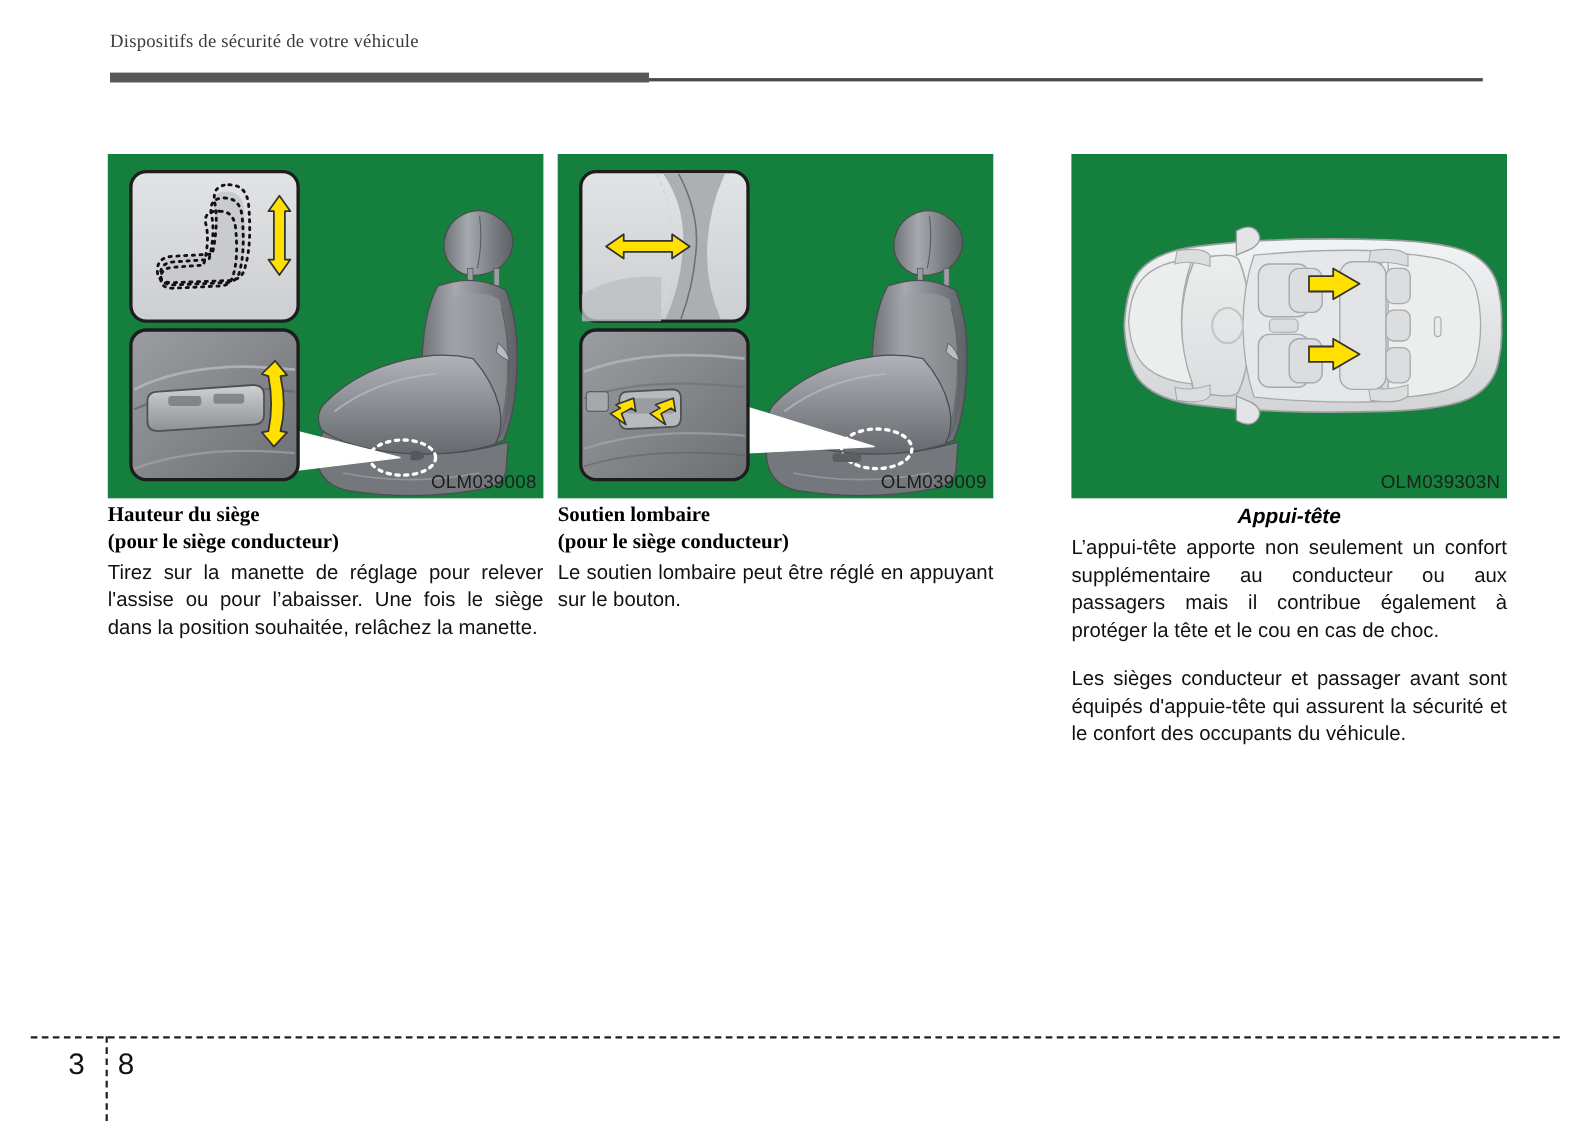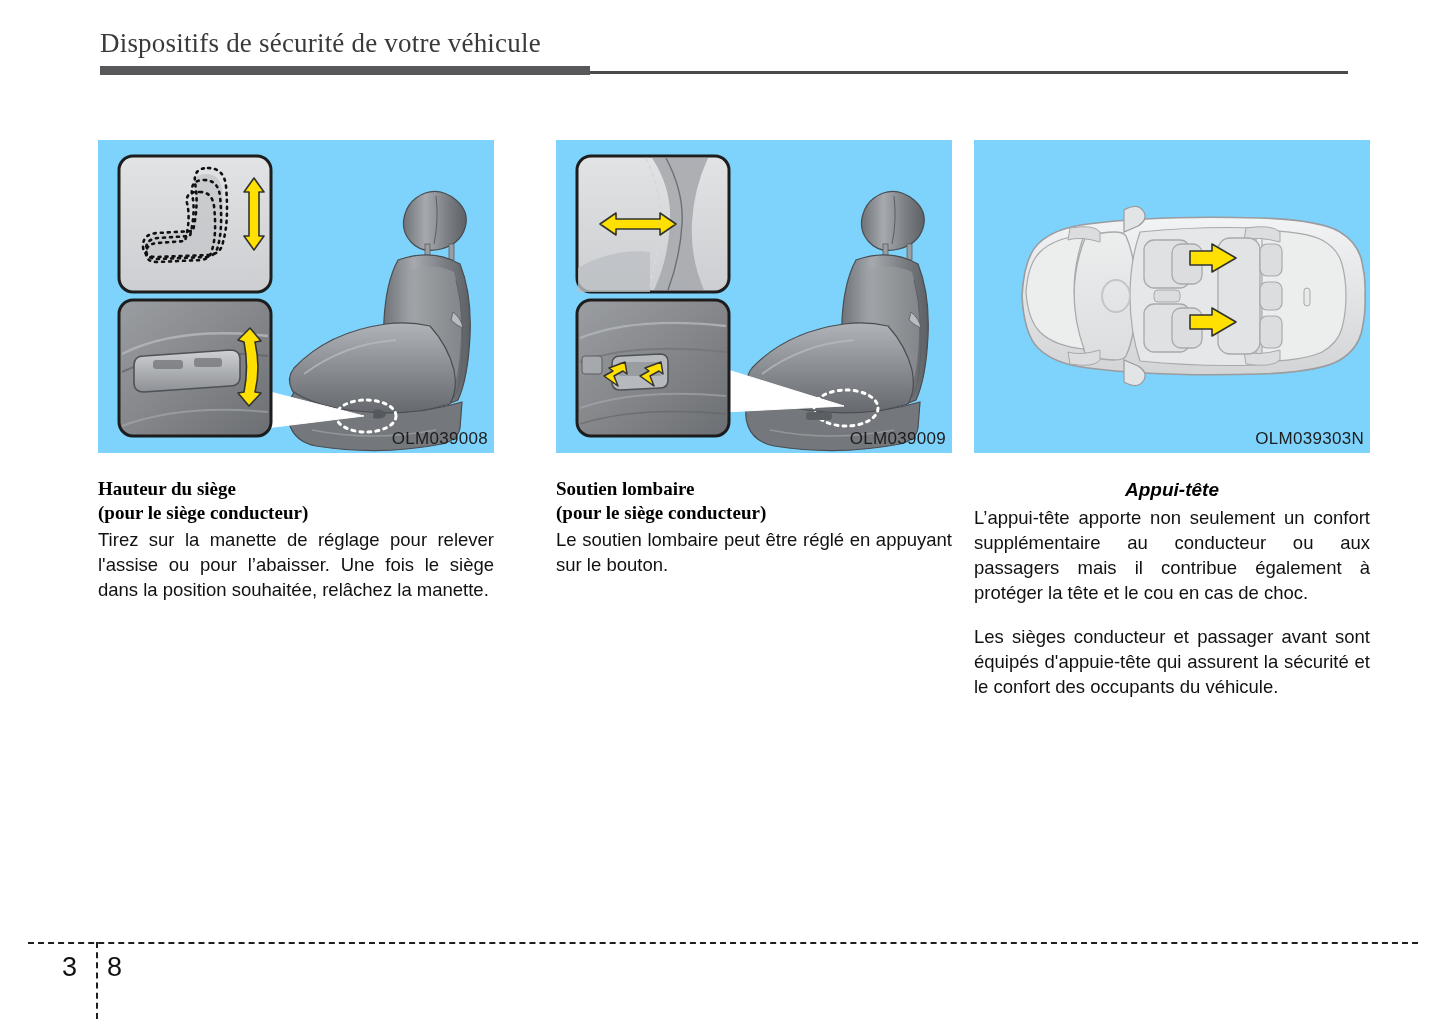--- a/index.html
+++ b/index.html
@@ -20,21 +20,21 @@
     position: absolute;
     left: 0; top: 0;
     width: 1445px;
     height: 80px;
   }
   #header-title {
     position: absolute;
     left: 100px;
     top: 28px;
     font-family: "Liberation Serif", serif;
-    font-size: 27px;
+    font-size: 17px;
     color: #3a3a3a;
     letter-spacing: 0.2px;
     white-space: nowrap;
   }
   #header-rule-thick {
     position: absolute;
     left: 100px;
     top: 66px;
     width: 490px;
     height: 9px;
@@ -49,42 +49,42 @@
     background: #4a4a4c;
   }
 
   
   .column {
     position: absolute;
     top: 140px;
     width: 396px;
   }
   #column-1 { left: 98px; }
-  #column-2 { left: 556px; }
+  #column-2 { left: 507px; }
   #column-3 { left: 974px; }
 
   .figure-panel {
     position: relative;
     width: 396px;
     height: 313px;
-    background: #7dd3fc;
+    background: #15803d;
     overflow: hidden;
   }
   .figure-caption-code {
     position: absolute;
     right: 6px;
     bottom: 4px;
     font-size: 17px;
     color: #1d1d1d;
     letter-spacing: 0.3px;
     font-family: "Liberation Sans", sans-serif;
   }
 
   .text-block {
-    margin-top: 24px;
+    margin-top: 4px;
     width: 396px;
   }
   .caption-heading-serif {
     font-family: "Liberation Serif", serif;
     font-weight: bold;
     font-size: 19px;
     color: #000;
     line-height: 24px;
   }
   .caption-heading-sans-italic {

